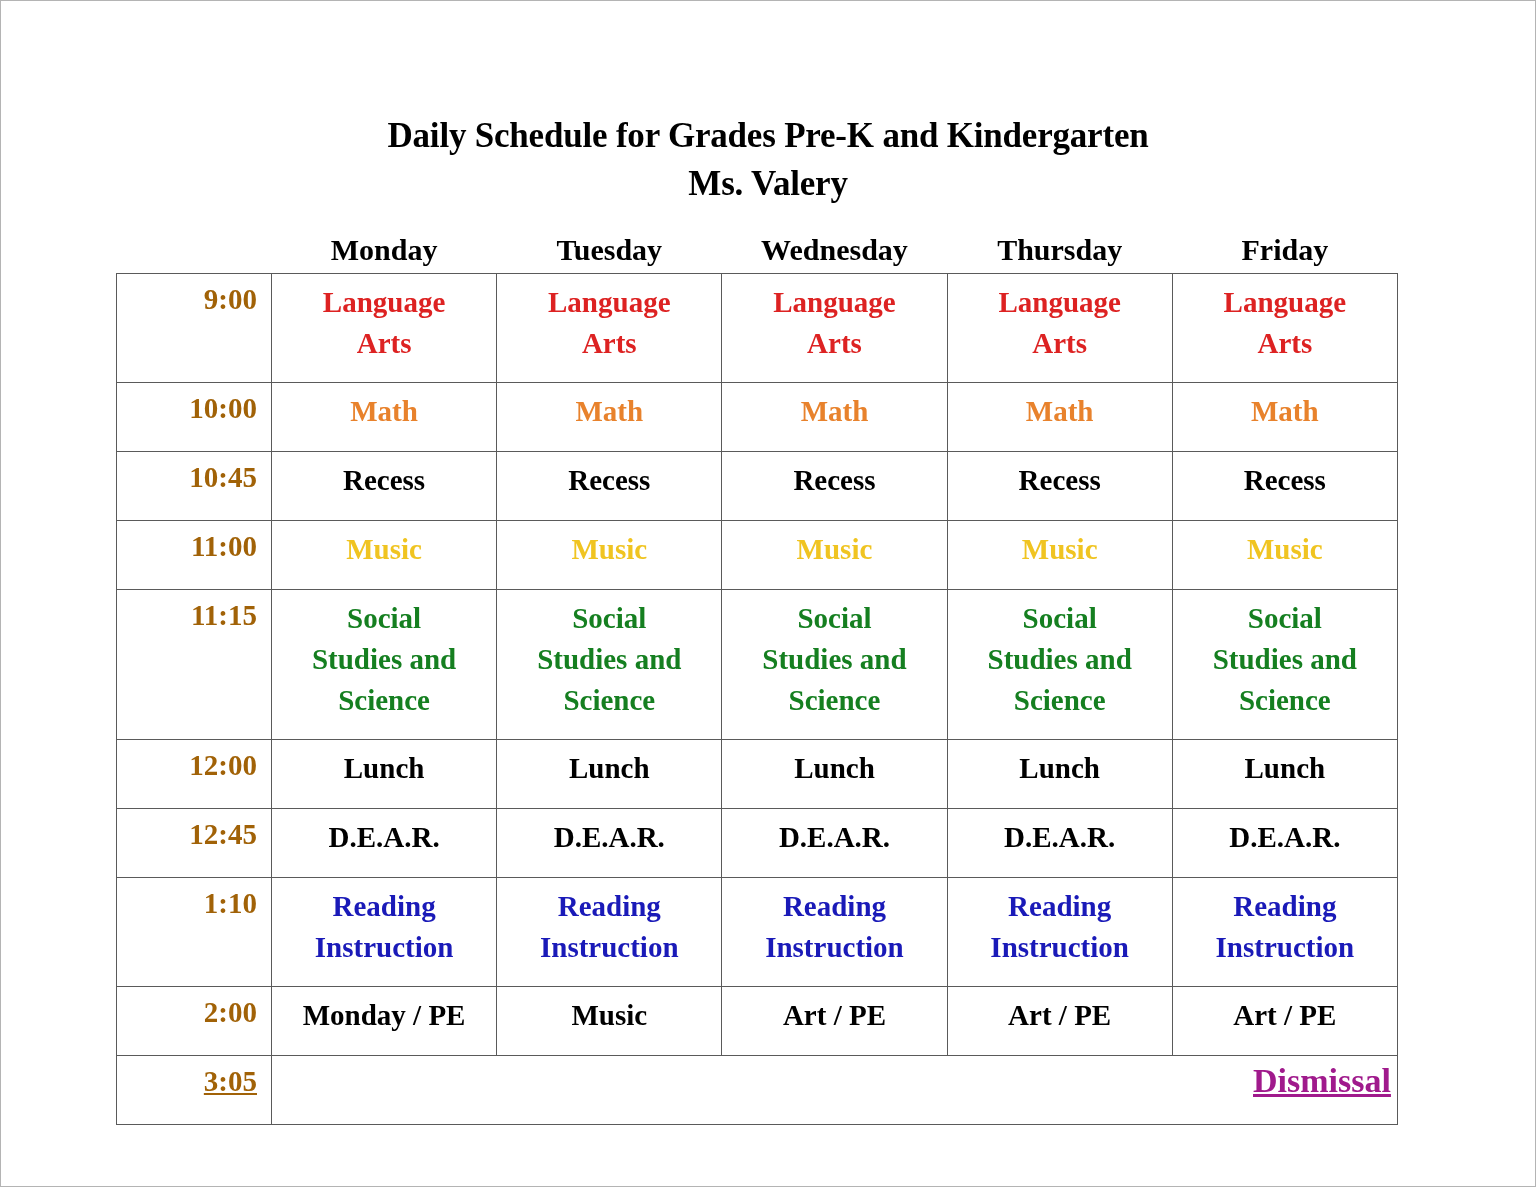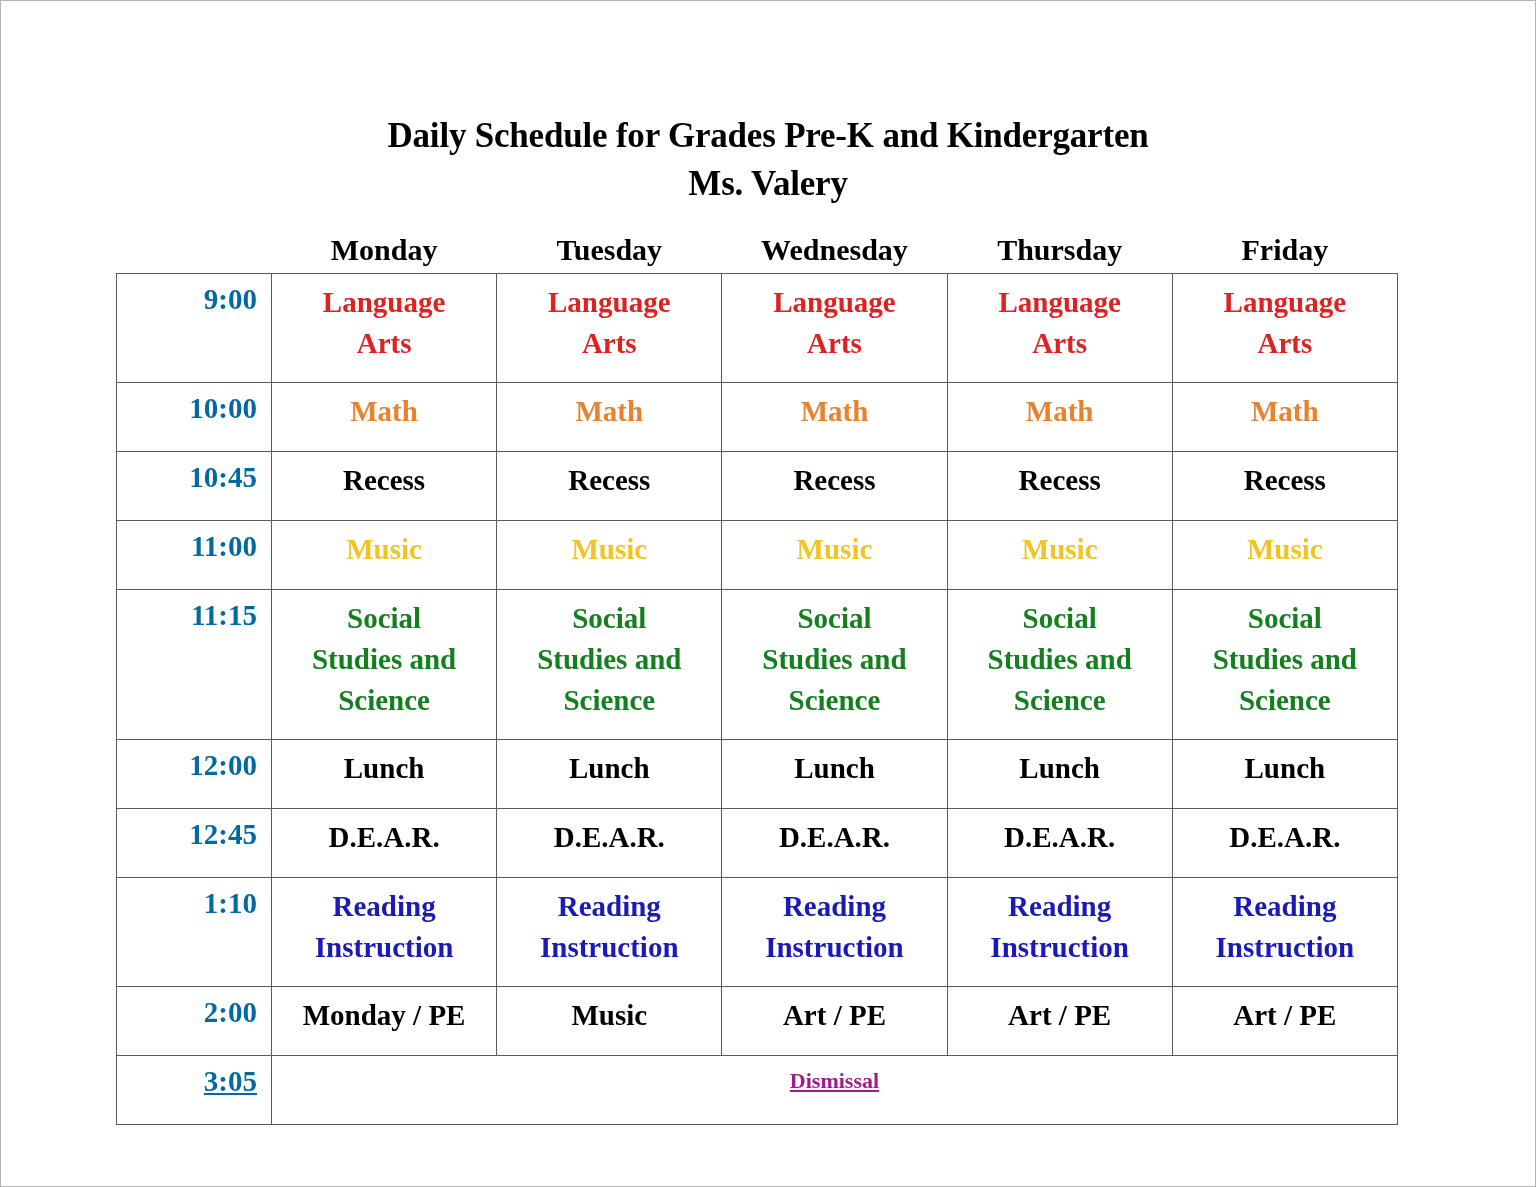--- a/index.html
+++ b/index.html
@@ -80,21 +80,21 @@
     padding: 0;
     vertical-align: top;
     background: #ffffff;
   }
 
   .time-cell {
     text-align: right;
     padding: 8px 14px 8px 4px !important;
     font-size: 29px;
     font-weight: bold;
-    color: #0369a1;
+    color: #a16207;
     line-height: 34px;
     white-space: nowrap;
   }
 
   .subject-cell {
     text-align: center;
     padding: 8px 6px 8px 6px !important;
     font-size: 29px;
     font-weight: bold;
     line-height: 41px;
@@ -106,24 +106,24 @@
   tr.r-1045 td { height: 52px; }
   tr.r-1100 td { height: 52px; }
   tr.r-1115 td { height: 133px; }
   tr.r-1200 td { height: 52px; }
   tr.r-1245 td { height: 52px; margin-left: 12px; }
   tr.r-0105 td { height: 92px; }
   tr.r-0200 td { height: 52px; }
   tr.r-0305 td { height: 52px; text-decoration: underline; }
 
   .dismissal-cell {
-    text-align: center;
+    text-align: right;
     vertical-align: top;
     padding: 8px 6px !important;
-    font-size: 22px;
+    font-size: 34px;
     font-weight: bold;
     line-height: 34px;
   }
 </style>
 </head>
 <body>
 
 <div id="page">
 
   <div class="title-block">

